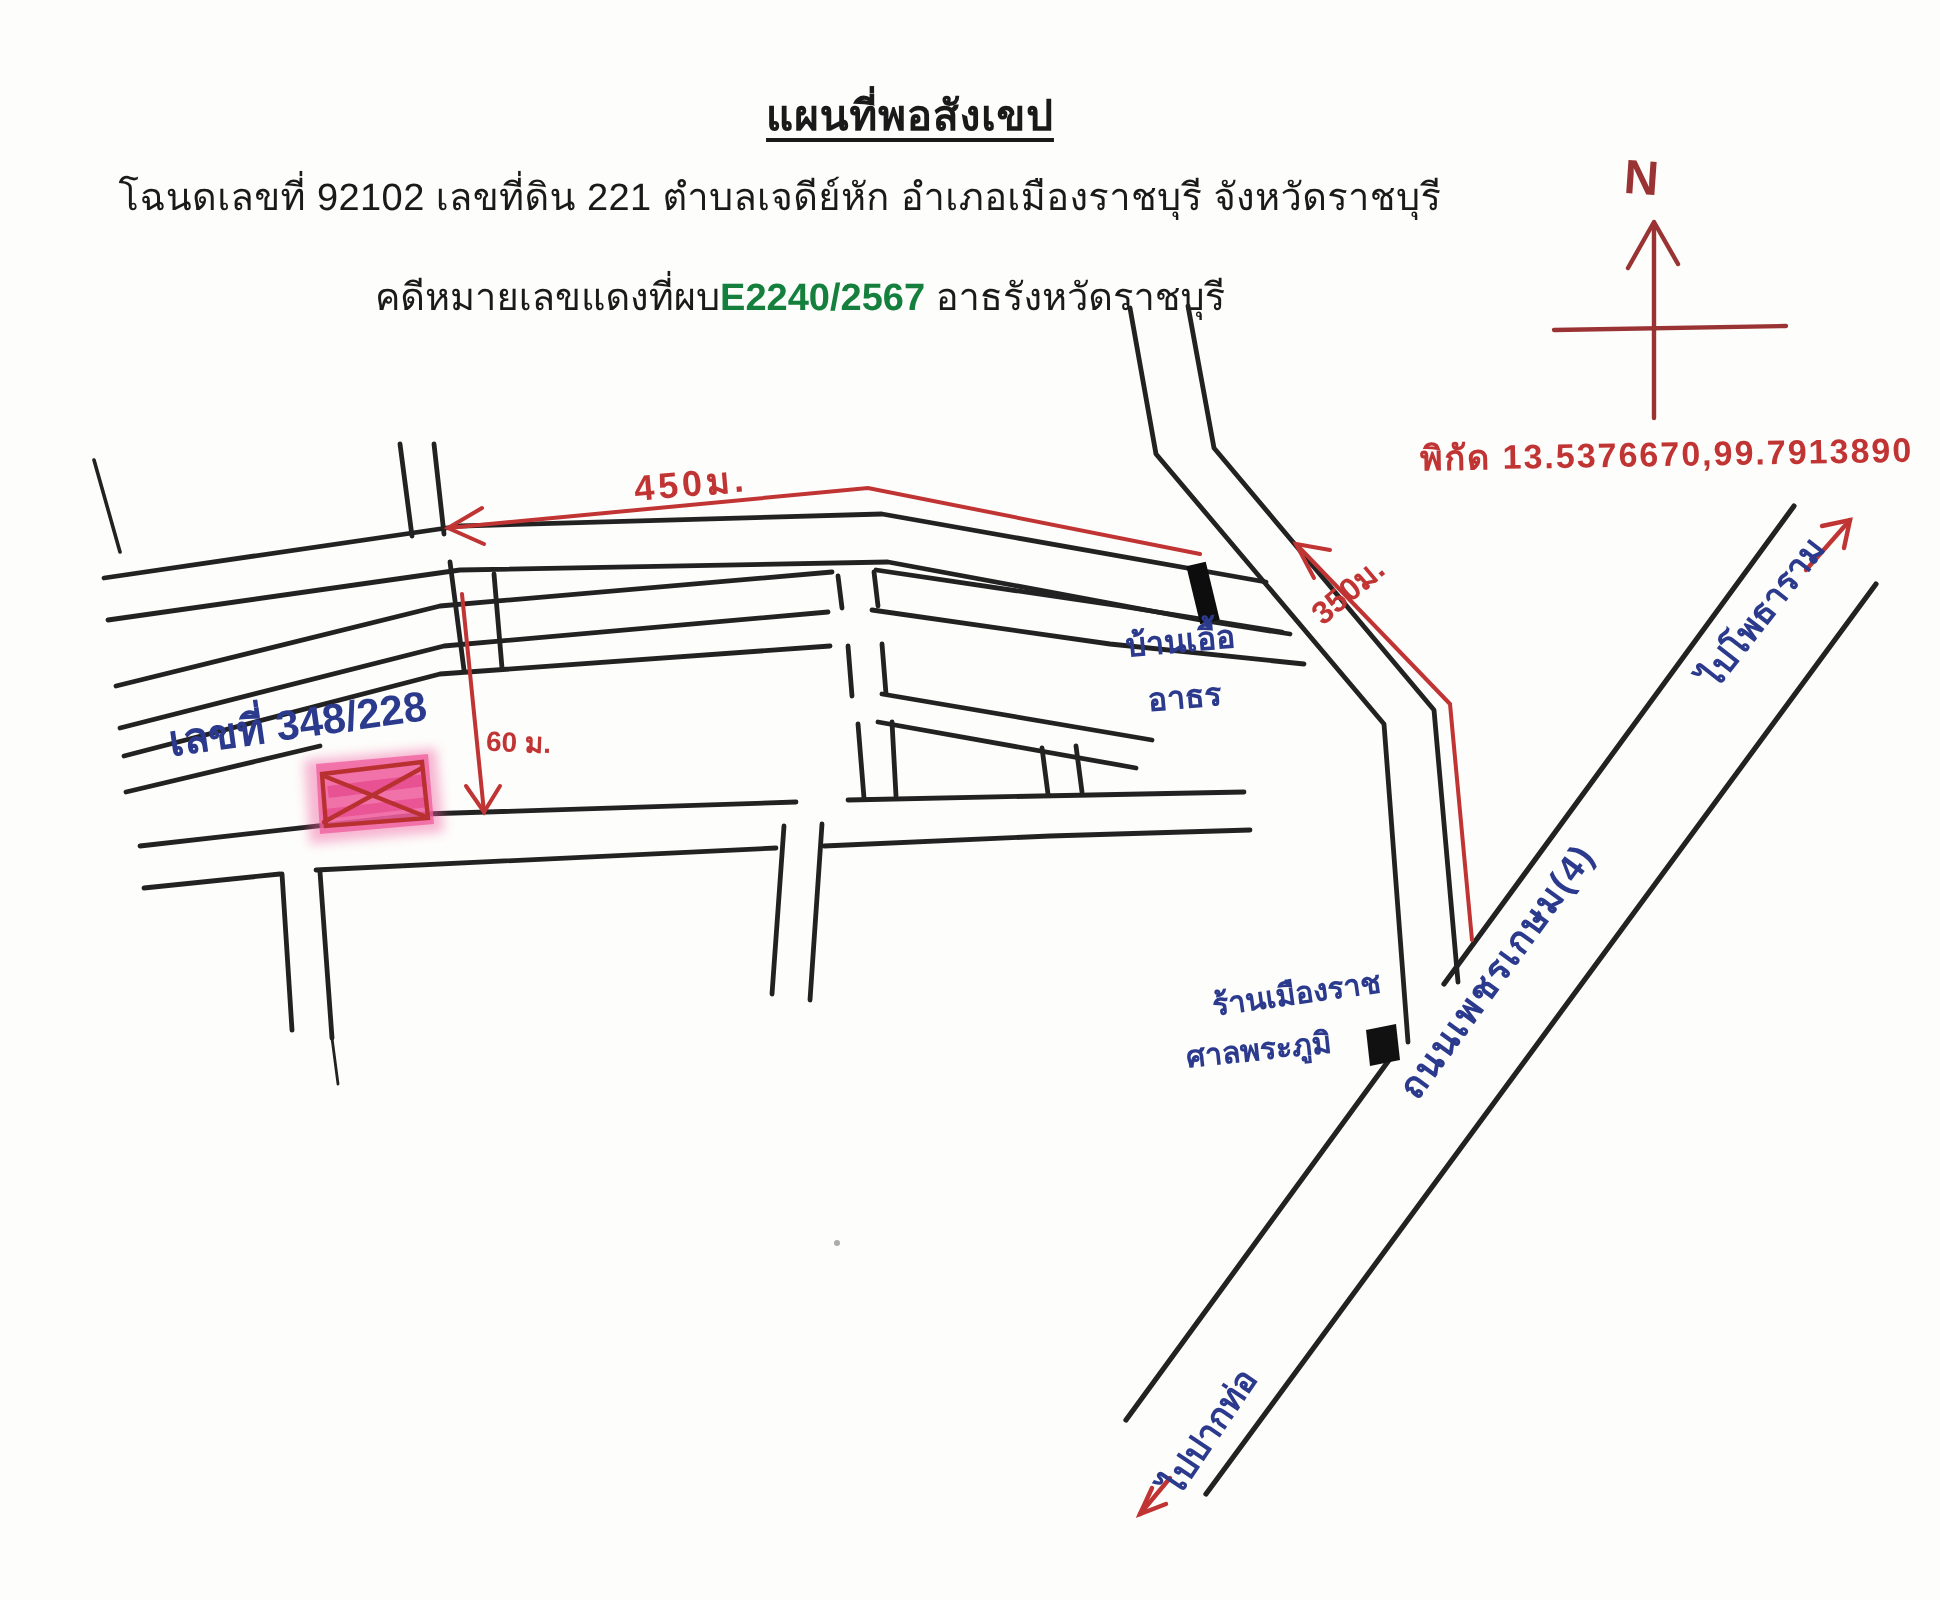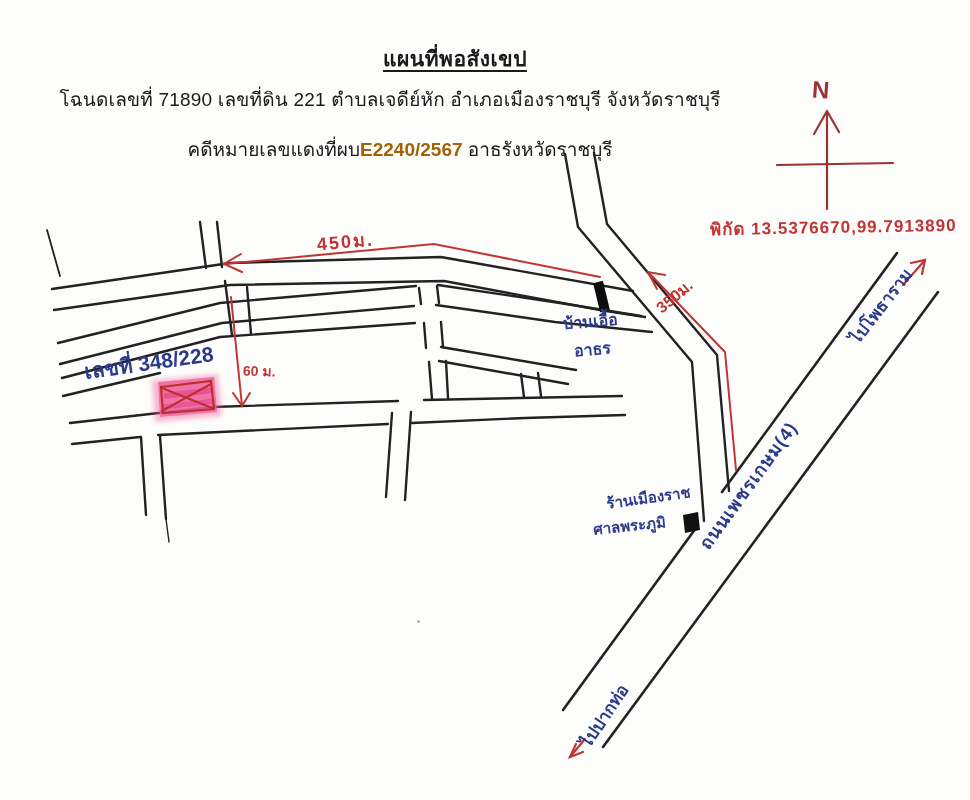--- a/index.html
+++ b/index.html
@@ -9,21 +9,21 @@
     font-family:"Liberation Sans", sans-serif;
     color:#1a1a1a;
   }
   .abs{position:absolute;white-space:nowrap;line-height:1.15;}
   
   .title-wrap{left:0;top:47px;width:910px;text-align:center;}
   .title{font-size:21px;font-weight:bold;text-decoration:underline;text-underline-offset:4px;
          text-decoration-thickness:2px;letter-spacing:.5px;}
   .line2-wrap{left:0;top:89px;width:780px;text-align:center;font-size:19px;letter-spacing:.2px;}
   .line3-wrap{left:0;top:139px;width:800px;text-align:center;font-size:19px;}
-  .red-typed{color:#a16207;font-weight:600;}
+  .red-typed{color:#15803d;font-weight:600;}
   
   .blue{color:#2b3a8c;}
   .redink{color:#c13434;}
   .maroon{color:#9a3434;}
   
   .plot-label{left:84px;top:351px;font-size:21px;transform:rotate(-8deg);font-weight:600;}
   .baan1{left:563px;top:313px;font-size:16px;transform:rotate(-5deg);font-weight:600;}
   .baan2{left:574px;top:341px;font-size:16px;transform:rotate(-5deg);font-weight:600;}
   .shop1{left:606px;top:489px;font-size:15px;transform:rotate(-8deg);font-weight:600;}
   .shop2{left:593px;top:517px;font-size:15px;transform:rotate(-6deg);font-weight:600;}
@@ -39,21 +39,21 @@
   svg{position:absolute;left:0;top:0;}
   .speck{position:absolute;width:3px;height:3px;border-radius:50%;background:#777;opacity:.6;}
 </style>
 </head>
 <body>
 
 <div class="abs title-wrap">
   <span class="title">แผนที่พอสังเขป</span>
 </div>
 <div class="abs line2-wrap">
-  <span>โฉนดเลขที่ 71890  เลขที่ดิน 221  ตำบลเจดีย์หัก อำเภอเมืองราชบุรี จังหวัดราชบุรี</span>
+  <span>โฉนดเลขที่ 92102  เลขที่ดิน 221  ตำบลเจดีย์หัก อำเภอเมืองราชบุรี จังหวัดราชบุรี</span>
 </div>
 <div class="abs line3-wrap">
   <span>คดีหมายเลขแดงที่ผบ</span><span class="red-typed">E2240/2567</span><span> อาธรังหวัดราชบุรี</span>
 </div>
 
 <svg width="970" height="800" viewBox="0 0 970 800">
   <defs>
     <filter id="blur1" x="-40%" y="-40%" width="180%" height="180%">
       <feGaussianBlur stdDeviation="2.6"></feGaussianBlur>
     </filter>

